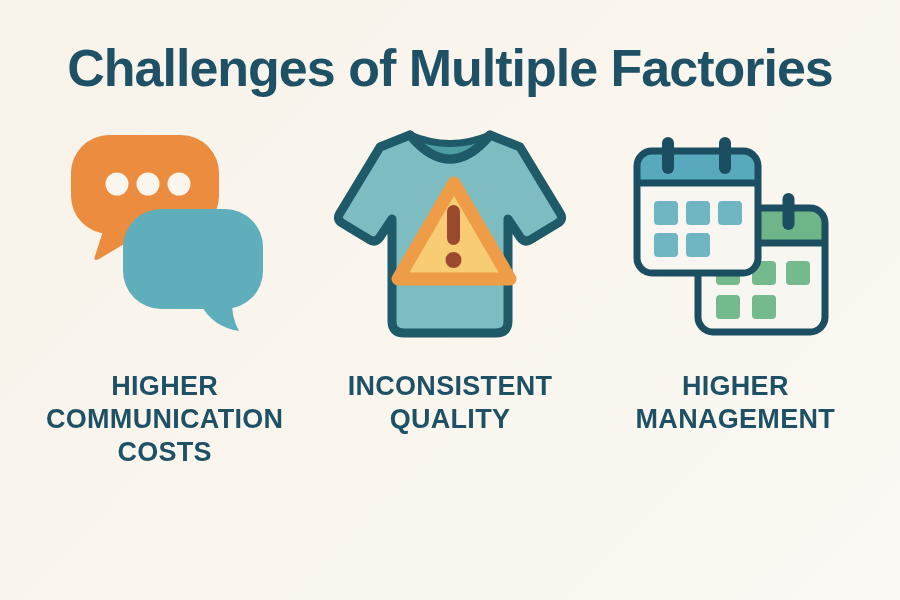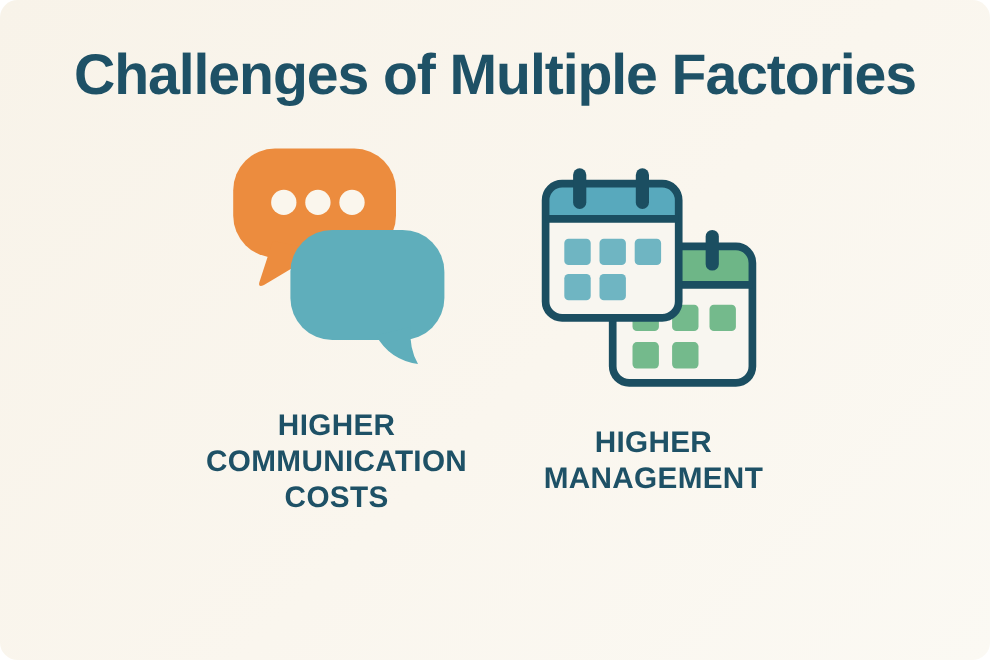--- a/index.html
+++ b/index.html
@@ -1,33 +1,32 @@
 <!DOCTYPE html>
 <html><head>
 <meta charset="utf-8">
 <style>
   html,body { margin:0; padding:0; }
   .canvas {
     width: 900px; height: 600px;
     background: linear-gradient(135deg, #F8F3E9 0%, #FAF6EE 55%, #FBF9F3 100%);
     font-family: "Liberation Sans", sans-serif;
-    position: relative; overflow: hidden; border-radius: 16px;
+    position: relative; overflow: hidden;
   }
   .title {
     margin: 0; padding-top: 38px;
     text-align: center;
     font-size: 52px; font-weight: 700;
     letter-spacing: -1px;
     color: #1E5166;
   }
   .row {
     margin-top: 22px;
     display: flex; justify-content: center;
     padding: 0 22px;
-    align-items: center;
   }
   .col {
     width: 288px;
     display: flex; flex-direction: column; align-items: center;
   }
   .icon-box {
     height: 238px;
     display: flex; align-items: center; justify-content: center;
   }
   .label {
@@ -64,20 +63,44 @@
             <rect x="68" y="80" width="140" height="100" rx="38" fill="#5FAEBB"></rect>
             <path d="M 146 176 Q 158 198 184 202 Q 176 188 177 168 Z" fill="#5FAEBB"></path>
           </g>
         </svg>
       </div>
       <div class="label">HIGHER
 COMMUNICATION
 COSTS</div>
     </div>
 
+    <div class="col">
+      <div class="icon-box">
+        <svg width="240" height="240" viewBox="0 0 240 240">
+
+          <g>
+            <path d="M 80 16 L 50 28 L 10 94 Q 6 100 12 104 L 40 121 Q 46 124 50 118 L 62 100
+                     L 62 202 Q 62 214 74 214 L 166 214 Q 178 214 178 202 L 178 100
+                     L 190 118 Q 194 124 200 121 L 228 104 Q 234 100 230 94 L 190 28 L 160 16
+                     Q 120 64 80 16 Z" fill="#7DBCC1" stroke="#1E5A68" stroke-width="9" stroke-linejoin="round"></path>
+            <path d="M 80 16 Q 120 64 160 16 Q 120 33 80 16 Z" fill="#4E9DA0"></path>
+            <path d="M 80 16 Q 120 64 160 16" fill="none" stroke="#1E5A68" stroke-width="9" stroke-linecap="round"></path>
+            <path d="M 80 16 Q 120 33 160 16" fill="none" stroke="#1E5A68" stroke-width="7" stroke-linecap="round"></path>
+          </g>
+
+          <g>
+            <path d="M 124 64 L 180 160 L 68 160 Z" fill="#F8CC75" stroke="#EE9C45" stroke-width="13" stroke-linejoin="round"></path>
+            <rect x="117" y="86" width="13" height="40" rx="6.5" fill="#9B4A2F"></rect>
+            <circle cx="123.5" cy="141" r="8" fill="#9B4A2F"></circle>
+          </g>
+        </svg>
+      </div>
+      <div class="label">INCONSISTENT
+QUALITY</div>
+    </div>
 
     <div class="col">
       <div class="icon-box">
         <svg width="220" height="220" viewBox="0 0 220 220">
 
           <g>
             <rect x="73" y="79" width="127" height="124" rx="15" fill="#F8F6F0"></rect>
             <path d="M 88 79 L 185 79 Q 200 79 200 94 L 200 114 L 73 114 L 73 94 Q 73 79 88 79 Z" fill="#6EB687"></path>
             <rect x="91" y="132" width="24" height="24" rx="4" fill="#74BA8C"></rect>
             <rect x="127" y="132" width="24" height="24" rx="4" fill="#74BA8C"></rect>

